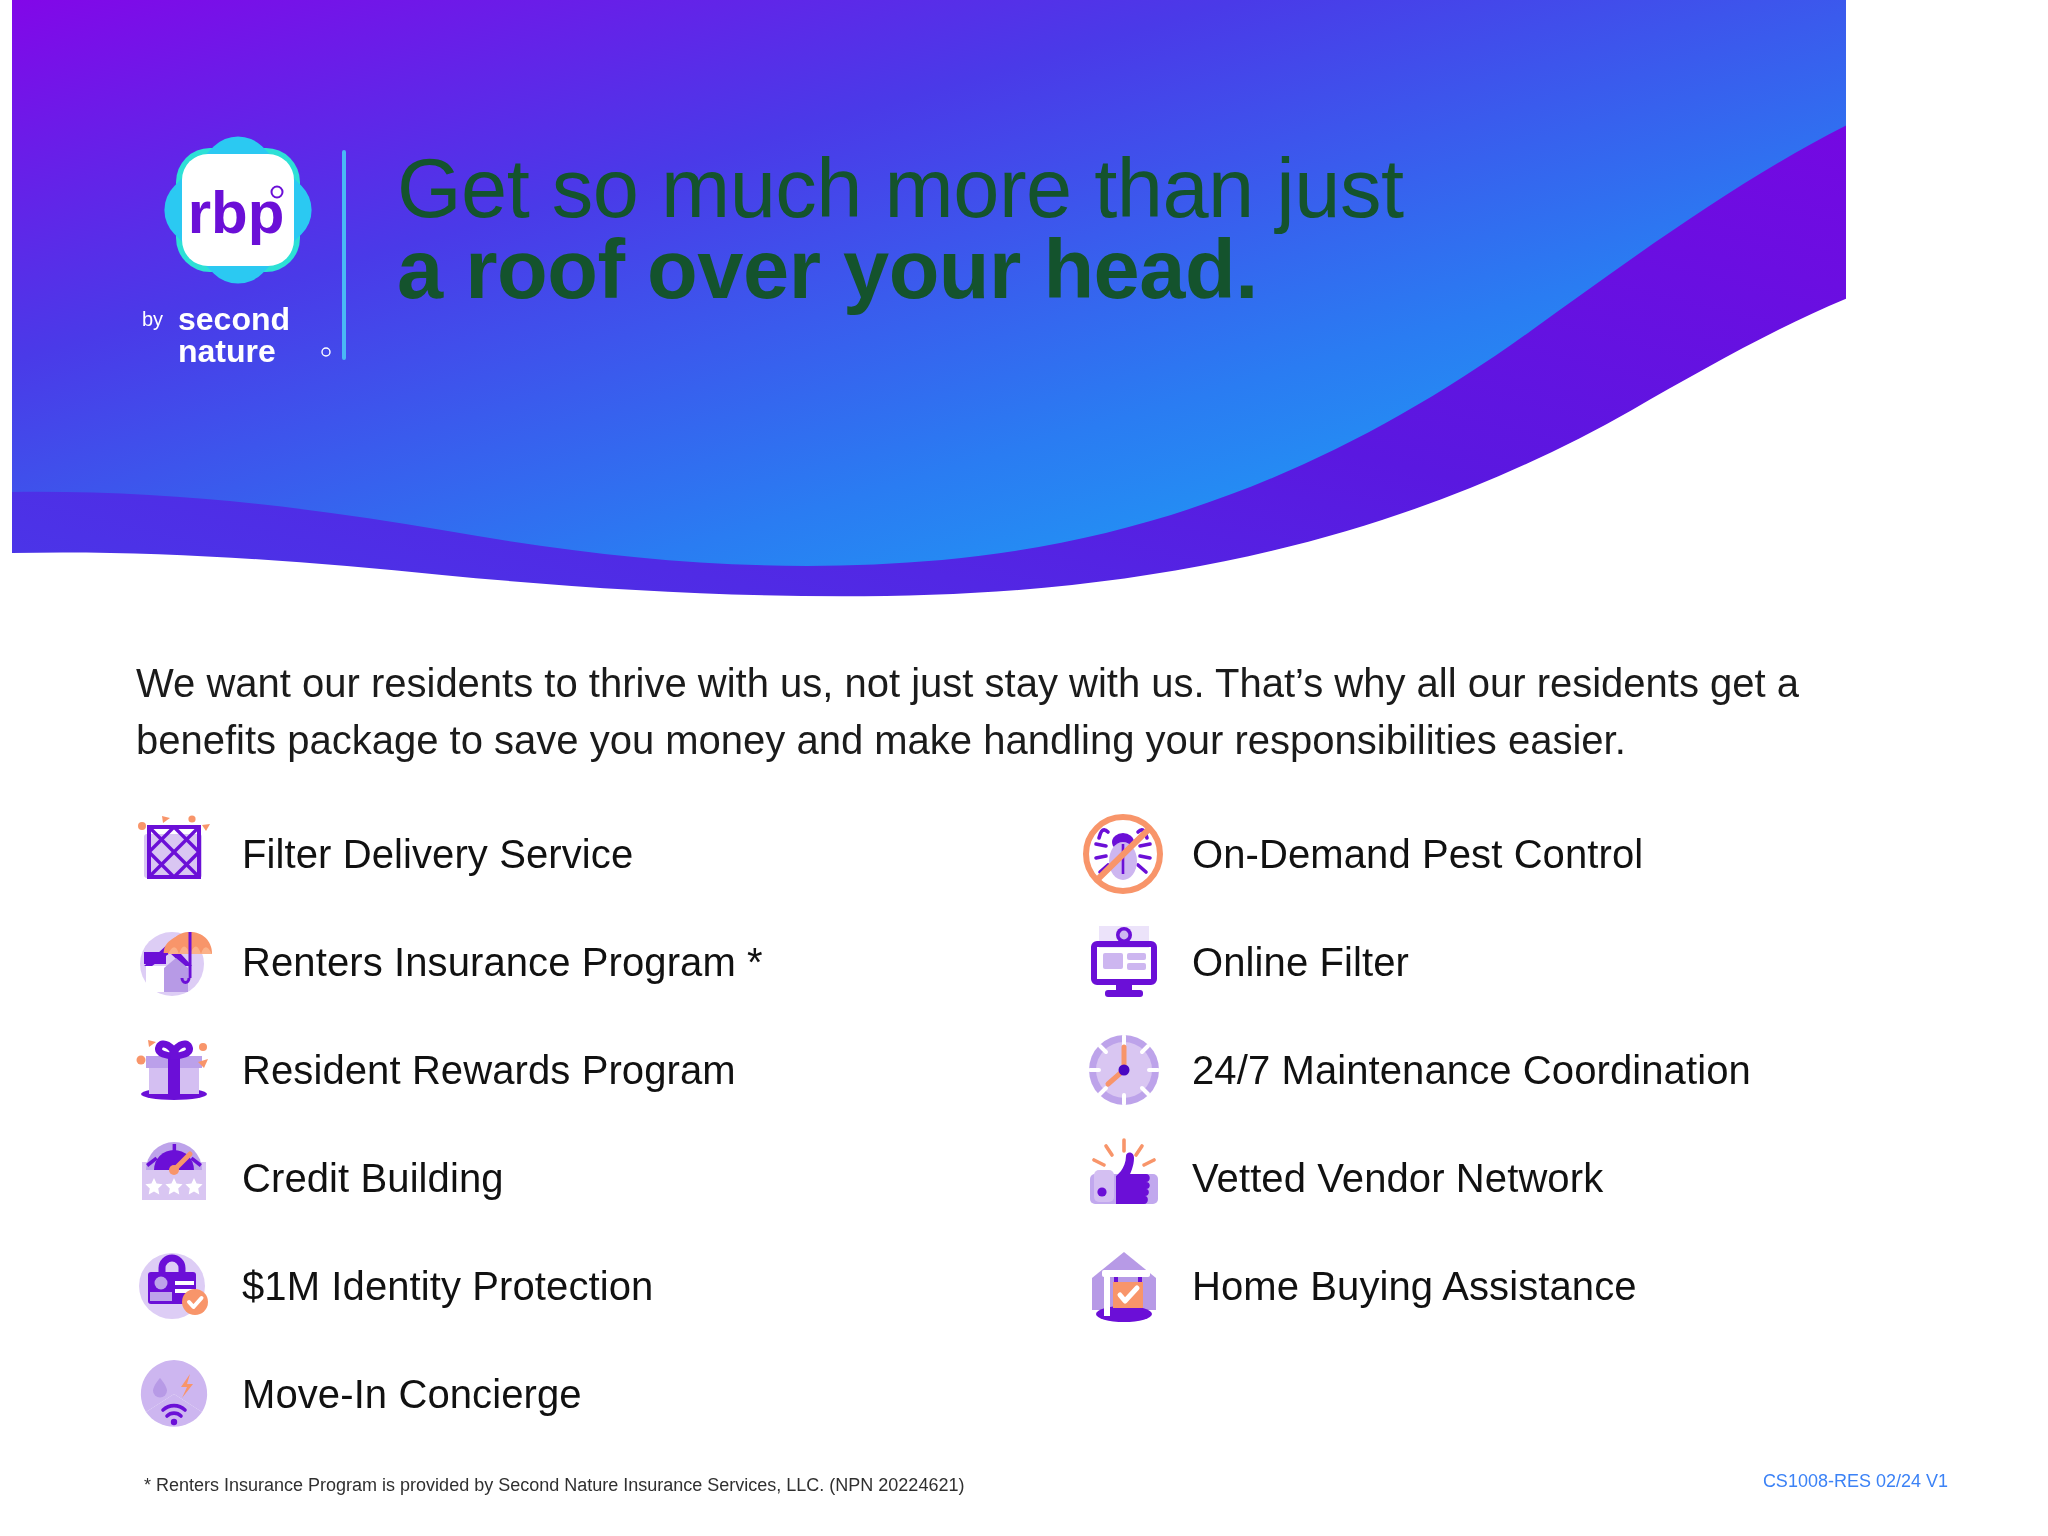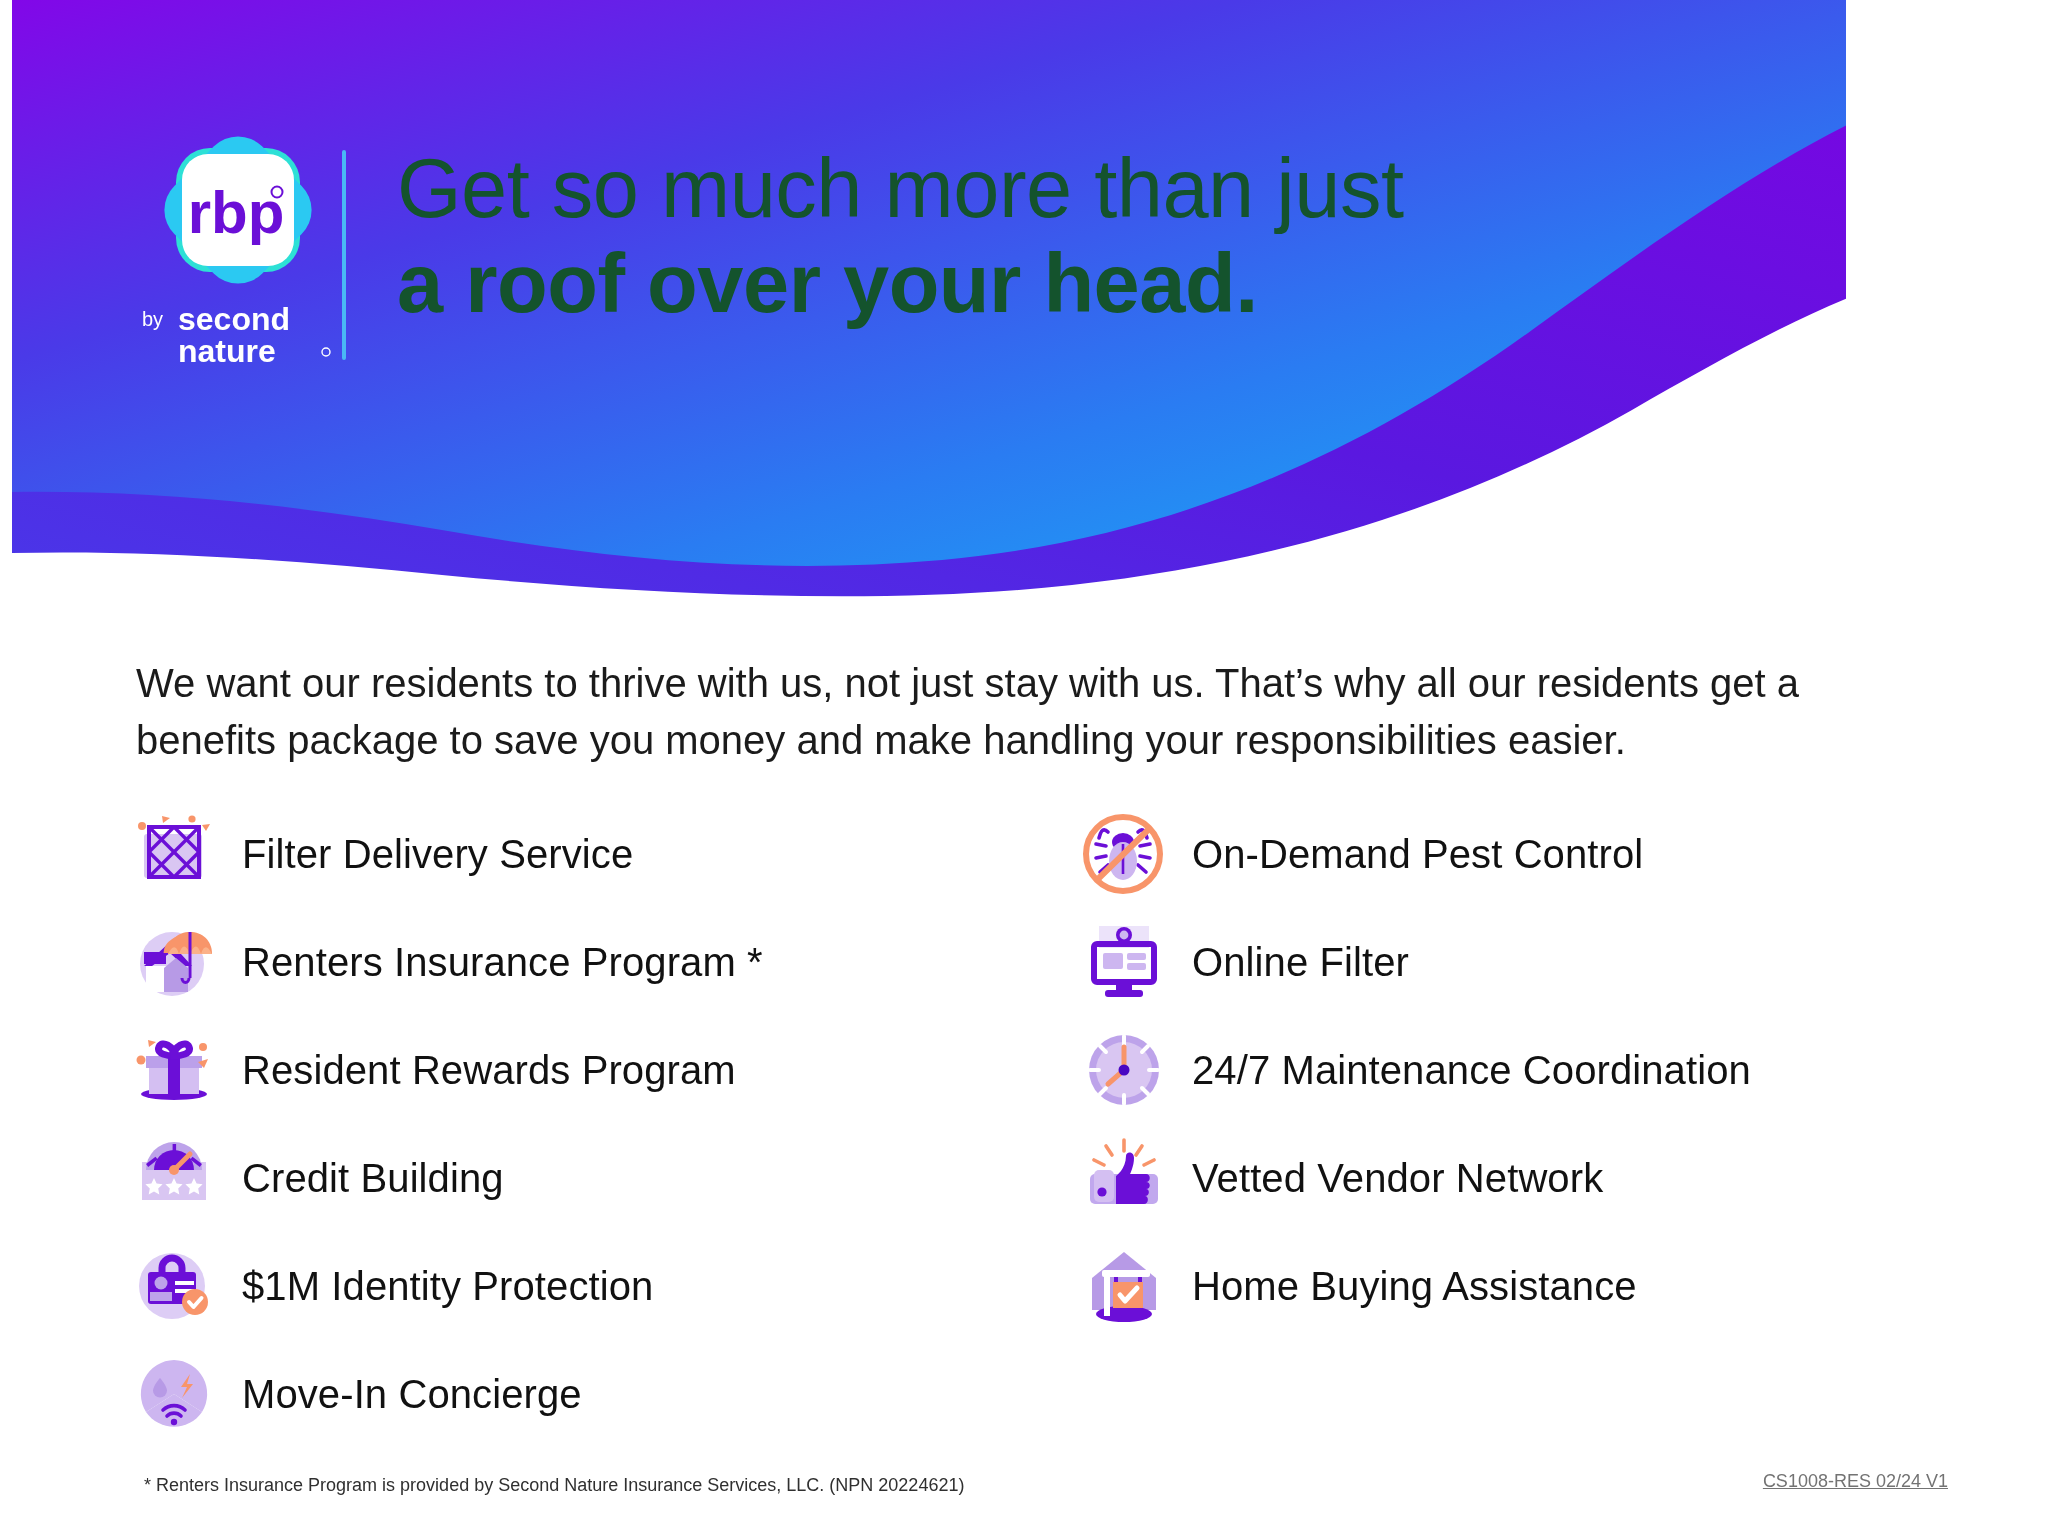--- a/index.html
+++ b/index.html
@@ -52,21 +52,20 @@
   }
   .headline .l1{
     display:block;
     font-size:83px;
     font-weight:400;
   }
   .headline .l2{
     display:block;
     font-size:83px;
     font-weight:700;
-    margin-top:14px;
   }
 
   
   .intro{
     position:absolute; top:655px; left:136px;
     width:1790px;
     font-size:40px;
     line-height:1.42;
     color:#1b1b1b;
     font-weight:400;
@@ -102,22 +101,21 @@
 
   
   .footnote{
     position:absolute; left:144px; bottom:40px;
     font-size:18px;
     color:#303030;
   }
   .doccode{
     position:absolute; right:100px; bottom:44px;
     font-size:18px;
-    color:#737373;
-    text-decoration:underline;
+    color:#3b82f6;
   }
 </style>
 </head>
 <body>
 
 <div class="header">
   <svg class="header-svg" viewBox="0 0 2048 600" preserveAspectRatio="none">
     <defs>
       <linearGradient id="gradBase" x1="0" y1="0" x2="1" y2="1">
         <stop offset="0%" stop-color="#8207e8"></stop>

